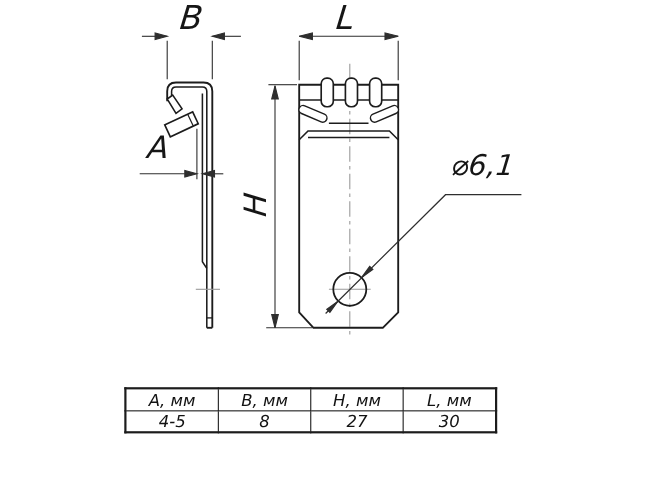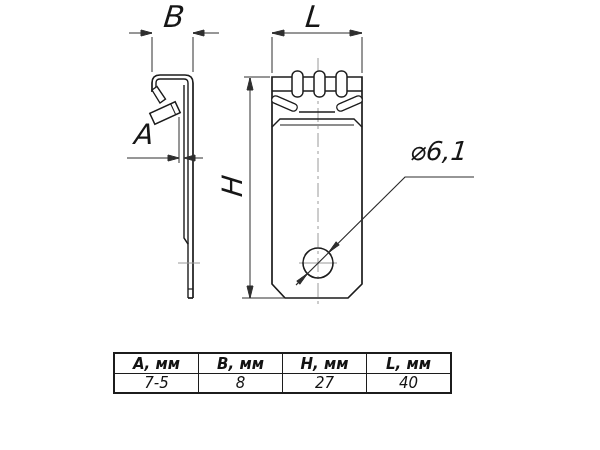--- a/index.html
+++ b/index.html
@@ -11,21 +11,21 @@
   .lbl-b{left:152px;top:2px;width:44px;text-align:center;font-size:30px;}
   .lbl-l{left:292px;top:2px;width:44px;text-align:center;font-size:30px;}
   .lbl-a{left:126px;top:121px;width:36px;text-align:center;font-size:28px;}
   .lbl-h{left:214px;top:172px;width:38px;text-align:center;font-size:28px;
          transform:rotate(-90deg) skewX(-6deg);transform-origin:center;}
   .lbl-dia{left:400px;top:138px;width:78px;text-align:center;font-size:26px;}
   .dim-table{position:absolute;left:113px;top:352px;border-collapse:collapse;}
   .dim-table td{border:1px solid #1c1c1c;width:83px;height:18px;text-align:center;
                 font-style:italic;font-size:15px;color:#131313;padding:0;}
   .dim-table{border:2px solid #1c1c1c;}
-  .dim-table tr.hdr td{height:19px;font-weight:bold;}
+  .dim-table tr.hdr td{height:19px;}
 </style>
 </head>
 <body>
 
 <div class="canvas">
 
   <svg class="drawing-svg" width="600" height="450" viewBox="0 0 600 450">
 
     <g fill="none" stroke="#1c1c1c">
 
@@ -123,21 +123,21 @@
 
   <table class="dim-table">
     <tbody>
         <tr class="hdr">
       <td>А,  мм</td>
       <td>В,  мм</td>
       <td>Н,  мм</td>
       <td>L,  мм</td>
     </tr>
     <tr>
-      <td>7-5</td>
+      <td>4-5</td>
       <td>8</td>
       <td>27</td>
-      <td>40</td>
+      <td>30</td>
     </tr>
   </tbody>
     </table>
 
 </div>
 
 </body></html>

